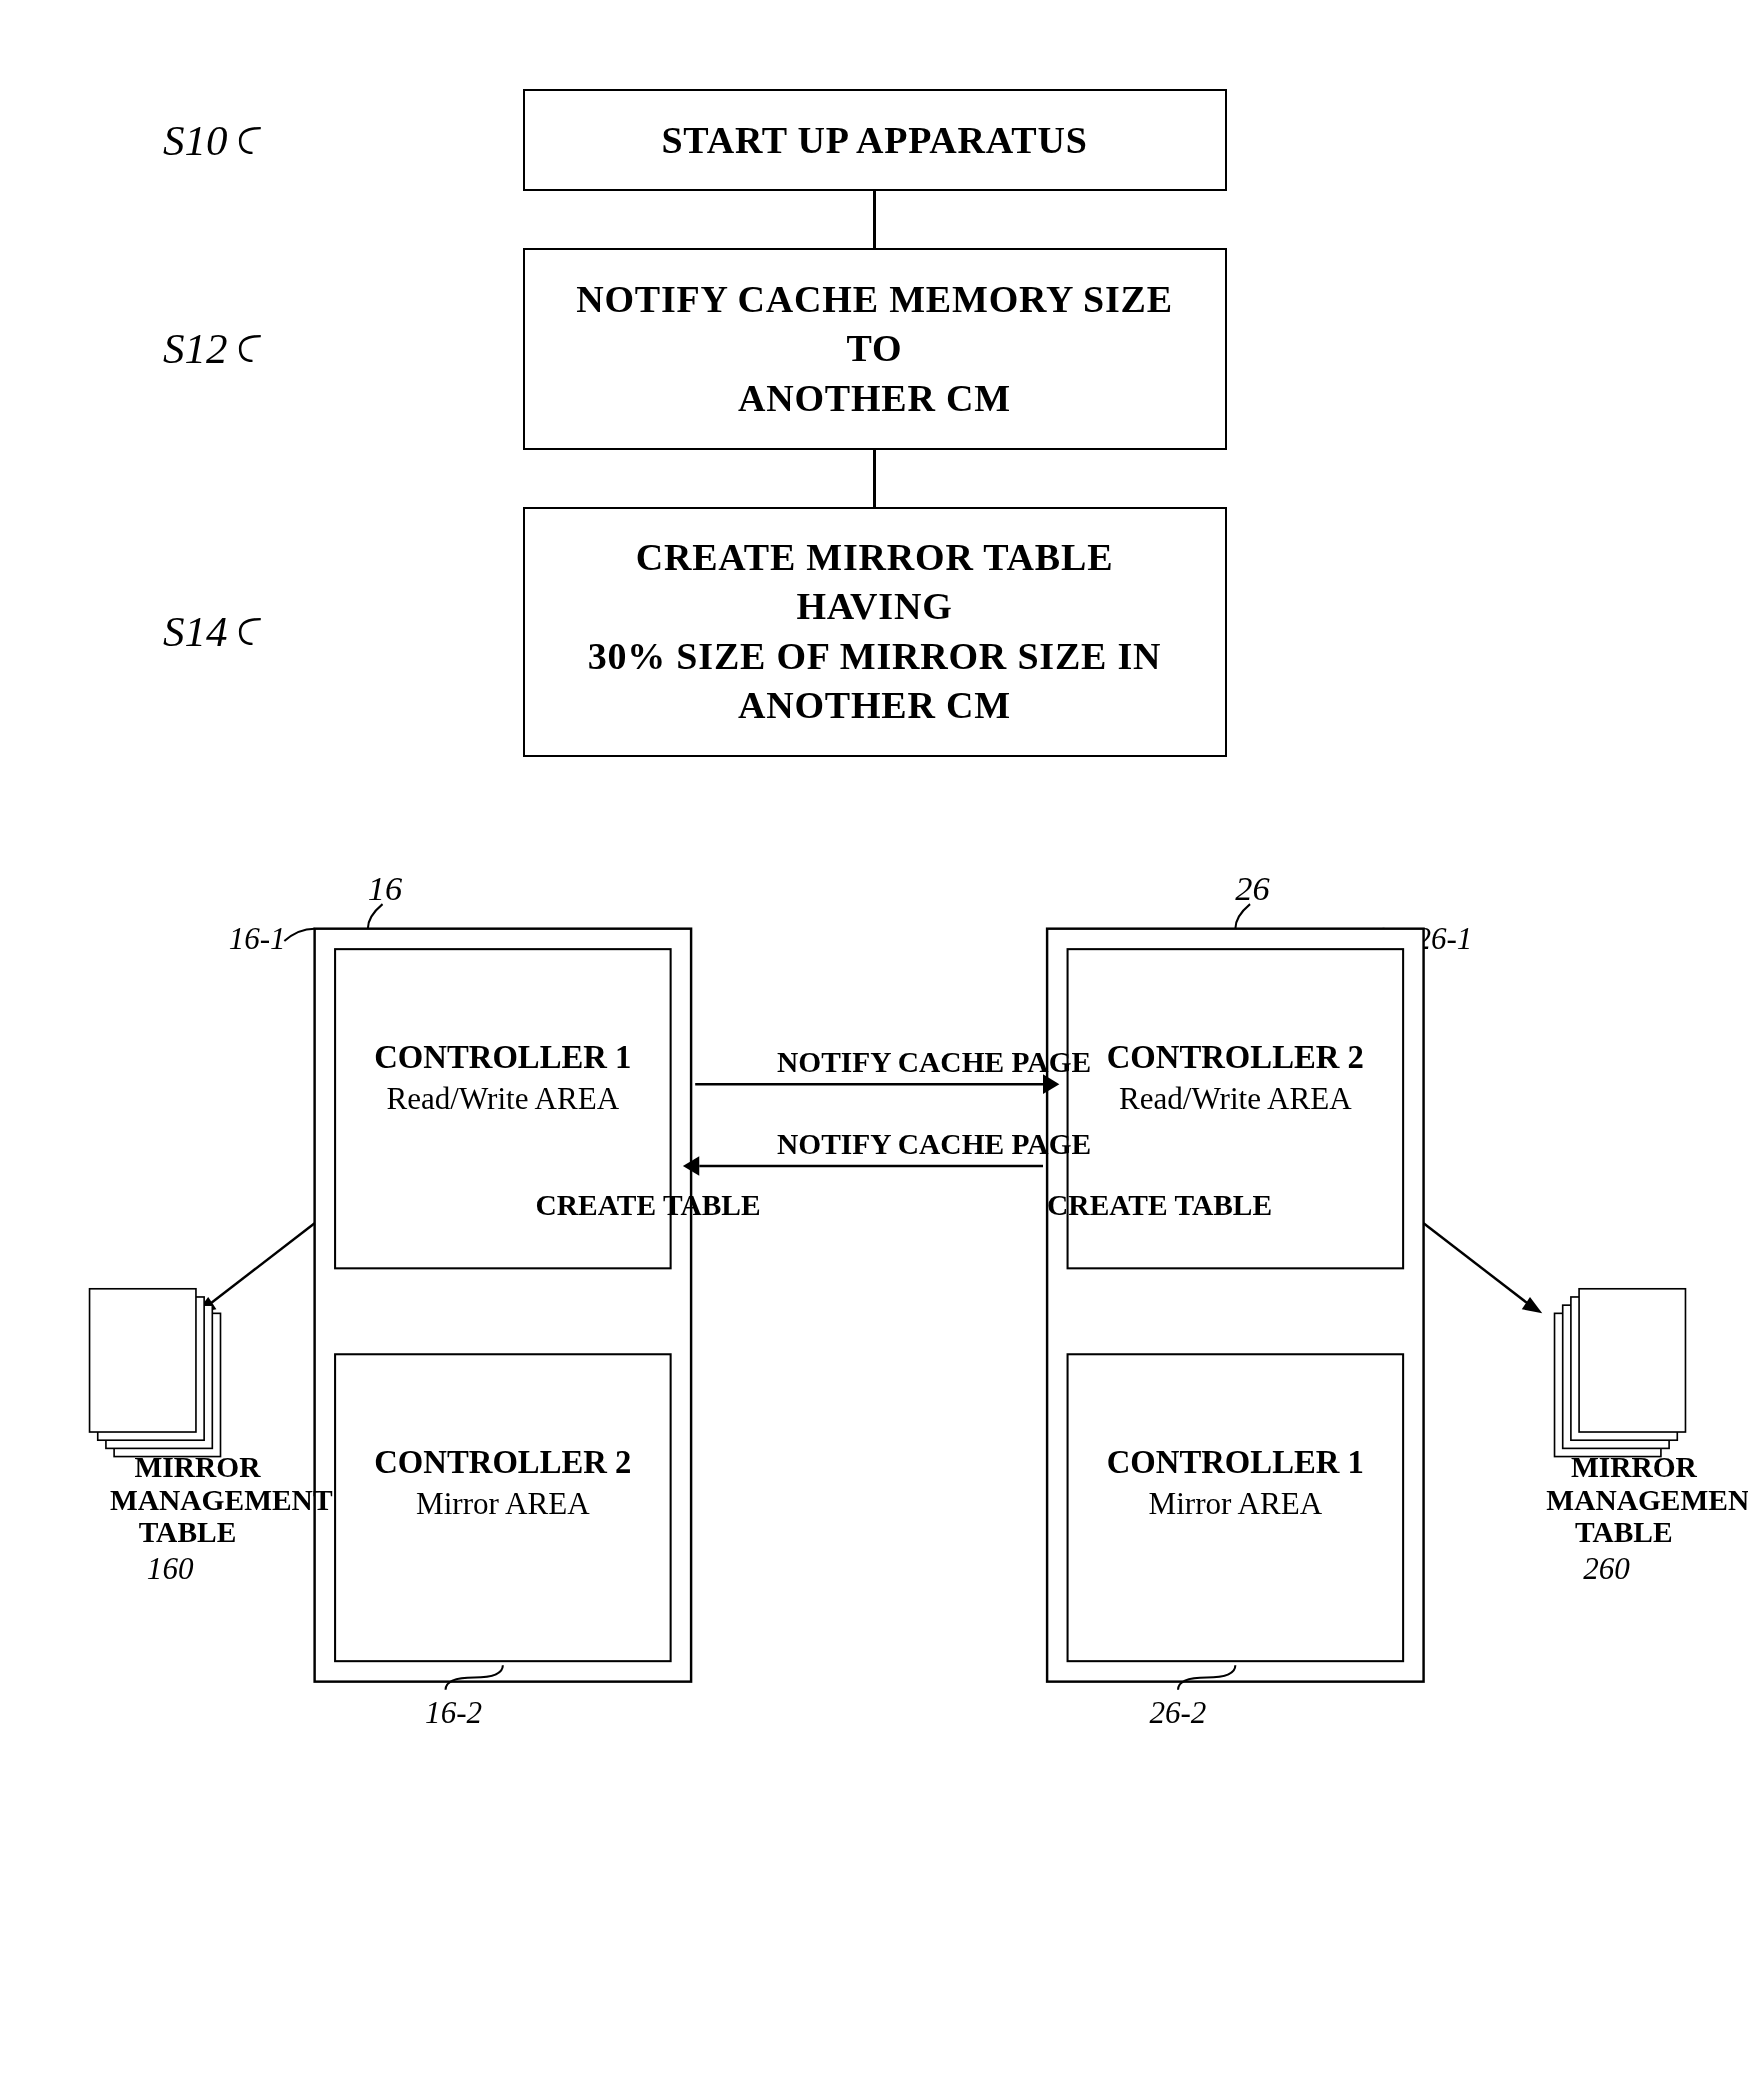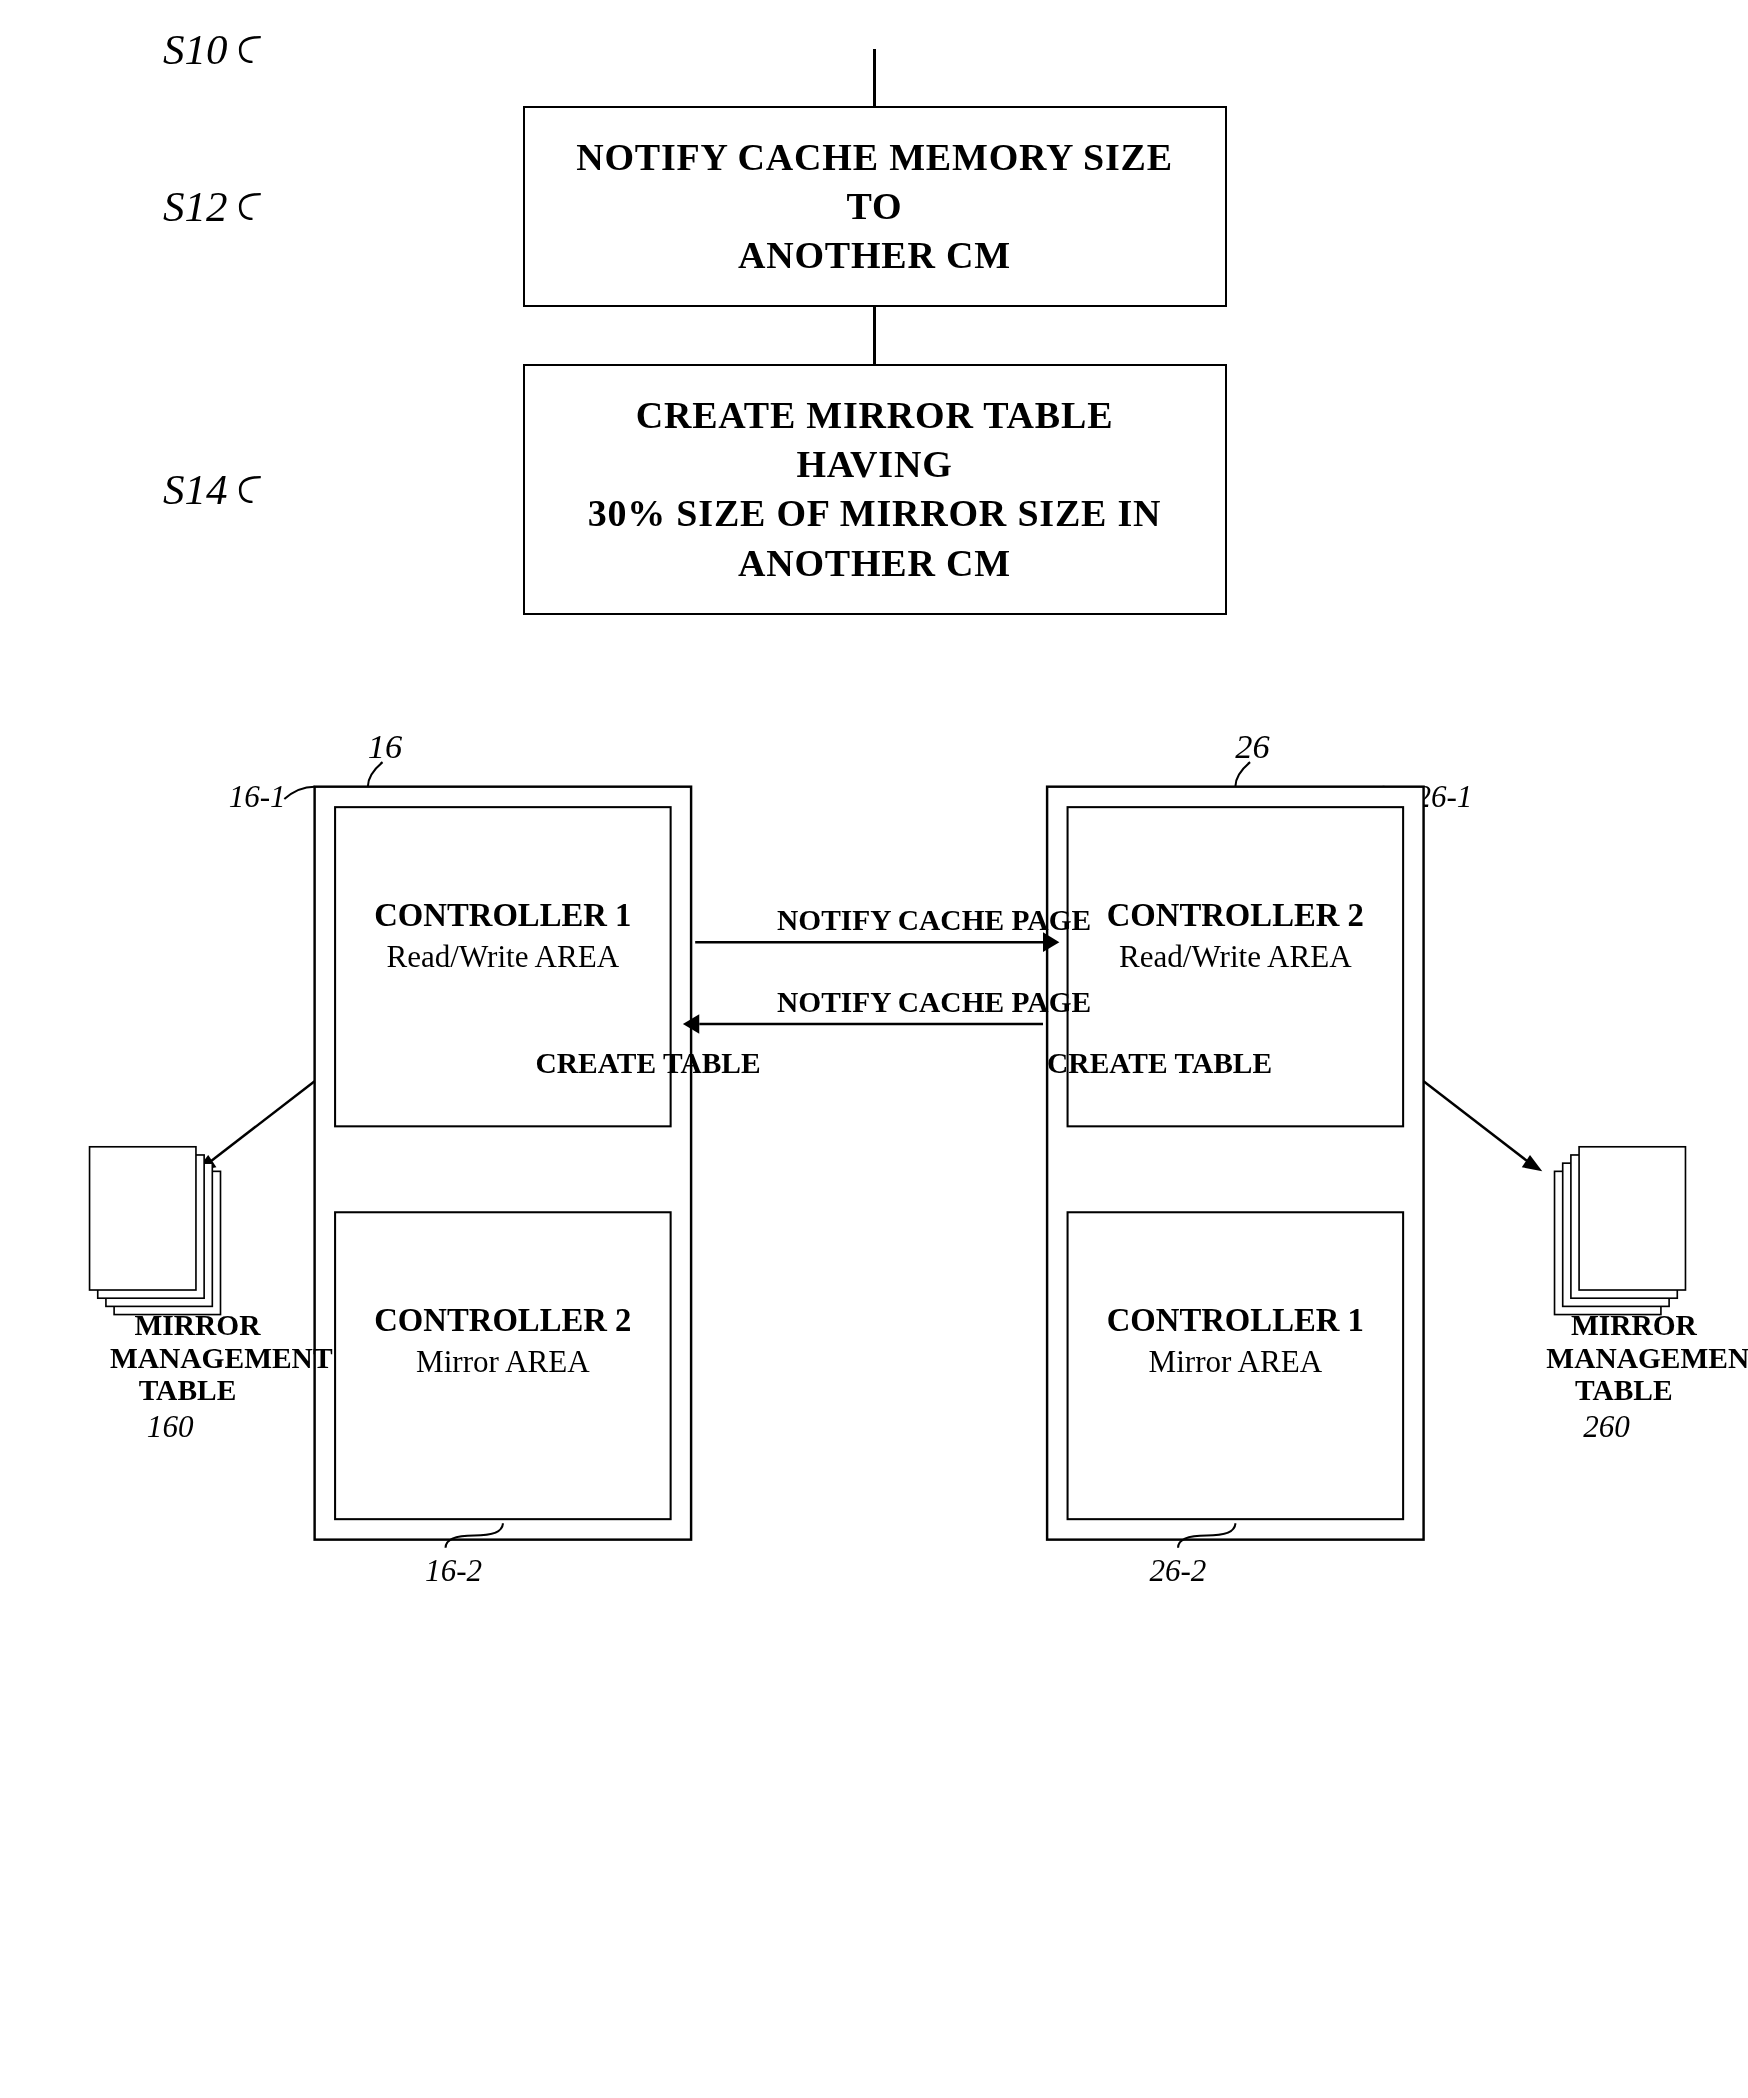--- a/index.html
+++ b/index.html
@@ -18,20 +18,21 @@
       font-weight: bold;
       margin-bottom: 33px;
     }
 
     .fig2-container {
       display: flex;
       flex-direction: column;
       align-items: center;
       position: relative;
       margin-bottom: 98px;
+      margin-top: 40px;
     }
 
     .flow-step {
       display: flex;
       align-items: center;
       position: relative;
       width: 100%;
       justify-content: center;
     }
 
@@ -85,20 +86,23 @@
 
   <div class="fig2-container">
 
     <div class="flow-step">
       <div class="step-label">
         <span>S10</span>
         <svg width="33" height="33" viewBox="0 0 40 40">
           <path d="M 30 5 Q 5 5 5 20 Q 5 35 20 35" fill="none" stroke="#000" stroke-width="3"></path>
         </svg>
       </div>
+      <div class="step-box">
+        <span>START UP APPARATUS</span>
+      </div>
     </div>
 
     <div class="connector-line"></div>
 
     <div class="flow-step">
       <div class="step-label">
         <span>S12</span>
         <svg width="33" height="33" viewBox="0 0 40 40">
           <path d="M 30 5 Q 5 5 5 20 Q 5 35 20 35" fill="none" stroke="#000" stroke-width="3"></path>
         </svg>

